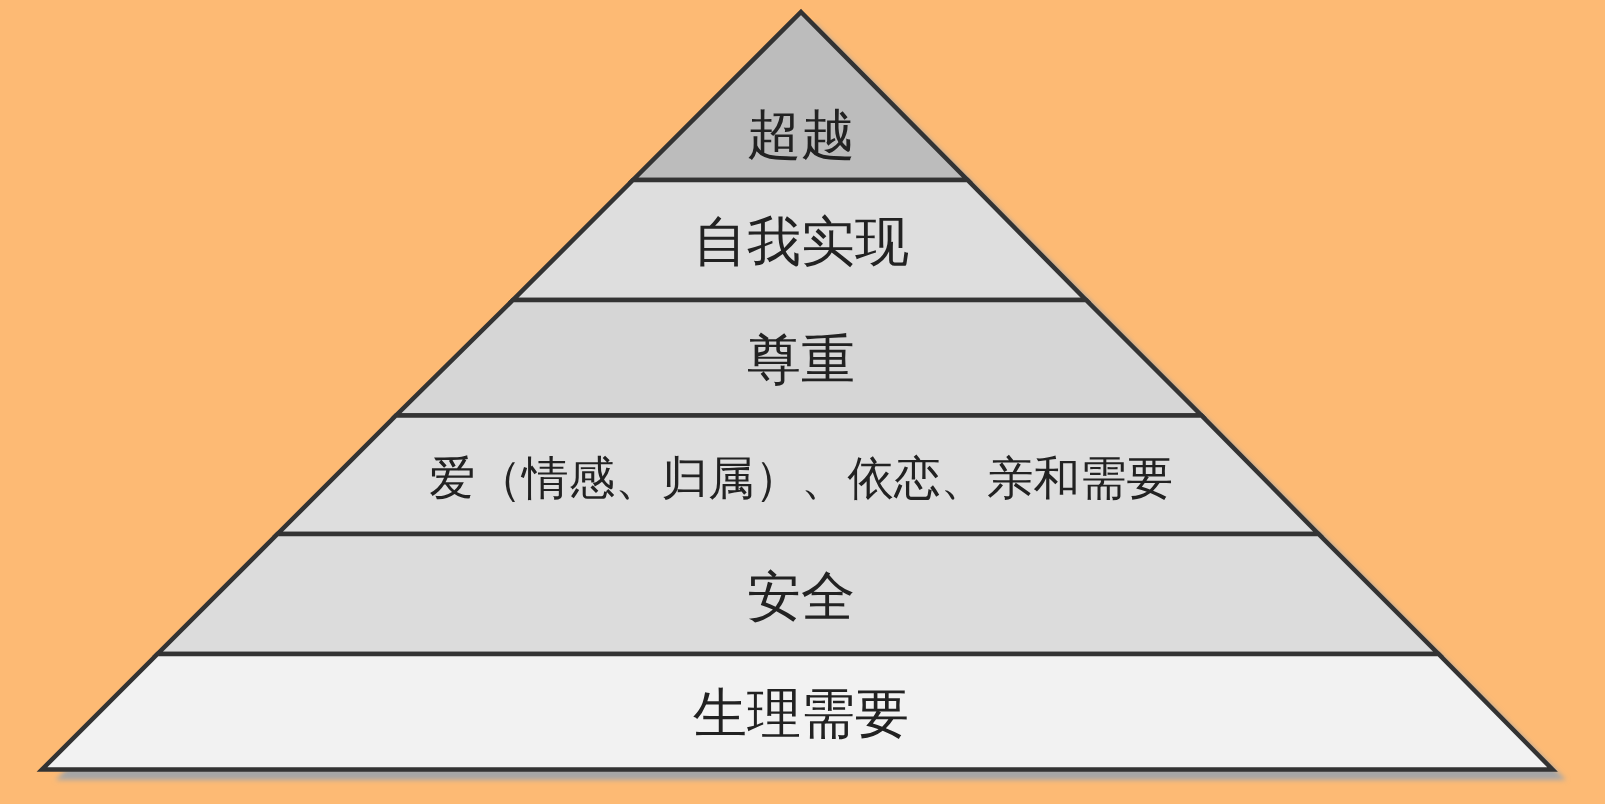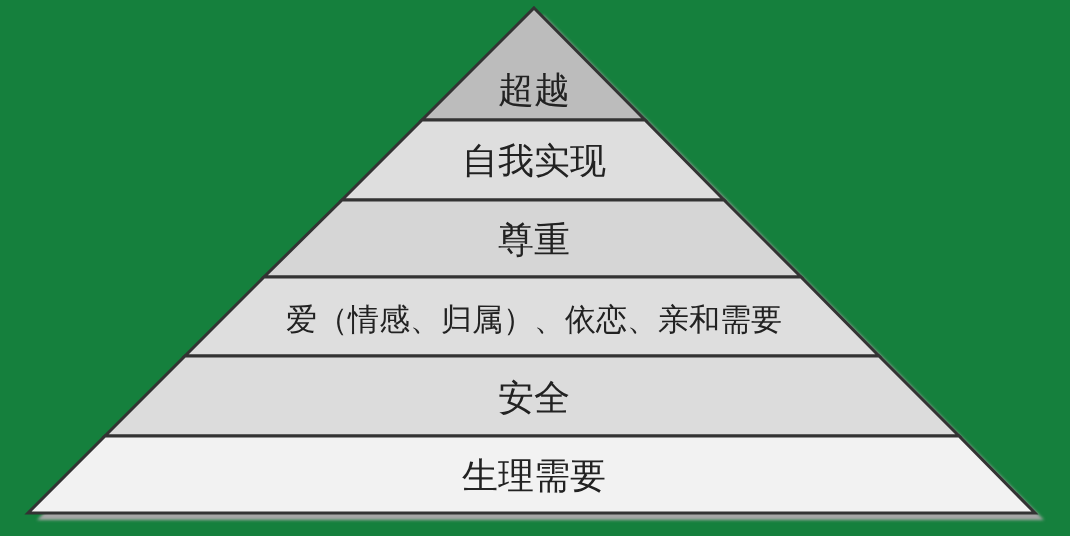--- a/index.html
+++ b/index.html
@@ -4,21 +4,21 @@
 <style>
   html, body {
     margin: 0;
     padding: 0;
     background: #ffffff;
   }
   .canvas {
     position: relative;
     width: 1070px;
     height: 536px;
-    background: #15803d;
+    background: #fdba74;
     overflow: hidden;
     font-family: "Liberation Serif", "DejaVu Serif", serif;
   }
   svg { display: block; }
   .band {
     stroke: #333333;
     stroke-width: 3;
     stroke-linejoin: miter;
   }
   .level-label {

